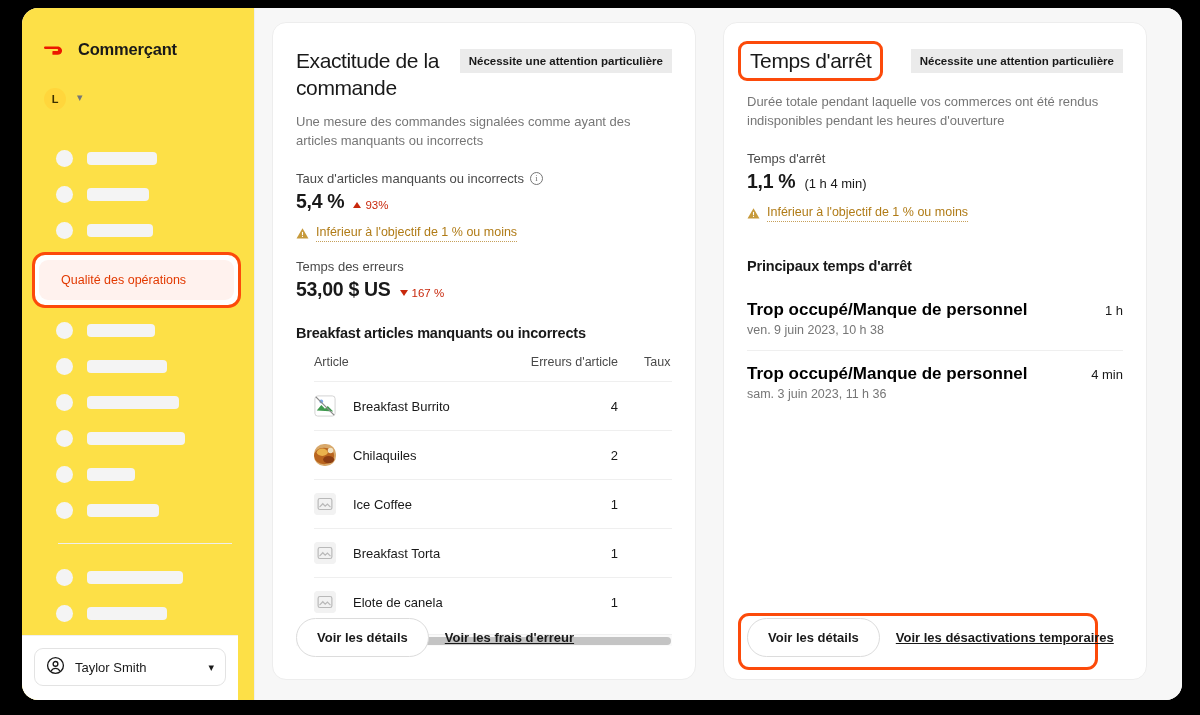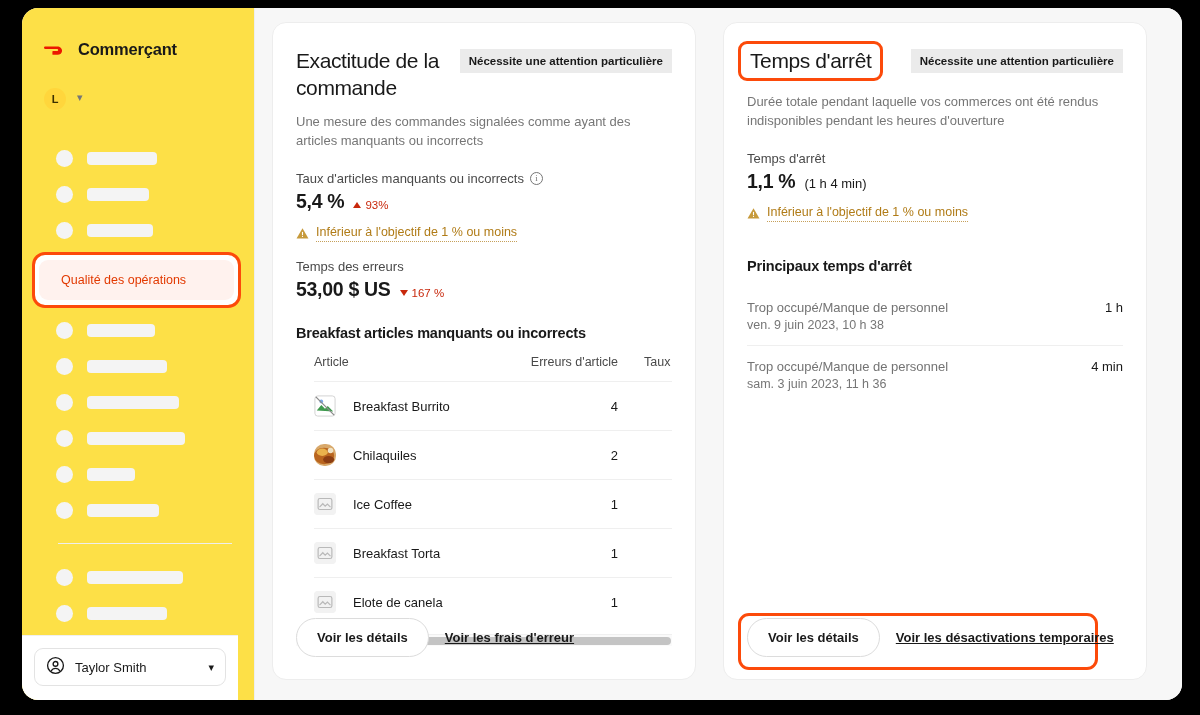--- a/index.html
+++ b/index.html
@@ -241,21 +241,21 @@
   }
 
   
   .dt-list { margin-top: 13px; }
   .dt-item {
     padding: 13px 0 13px 0;
     border-bottom: 1px solid #efefef;
   }
   .dt-item:last-child { border-bottom: none; }
   .dt-top { display: flex; justify-content: space-between; align-items: baseline; gap: 10px; }
-  .dt-reason { font-size: 13px; color: #737373; }
+  .dt-reason { font-size: 17px; color: #000000; font-weight: bold; }
   .dt-dur { font-size: 13px; color: #191919; white-space: nowrap; }
   .dt-date { font-size: 12.5px; color: #767676; margin-top: 3px; }
 
   
   .card-footer {
     position: absolute; left: 0; right: 0; bottom: 0;
     padding: 0 23px 22px 23px;
     display: flex; align-items: center; gap: 12px;
   }
   .btn-outline {

